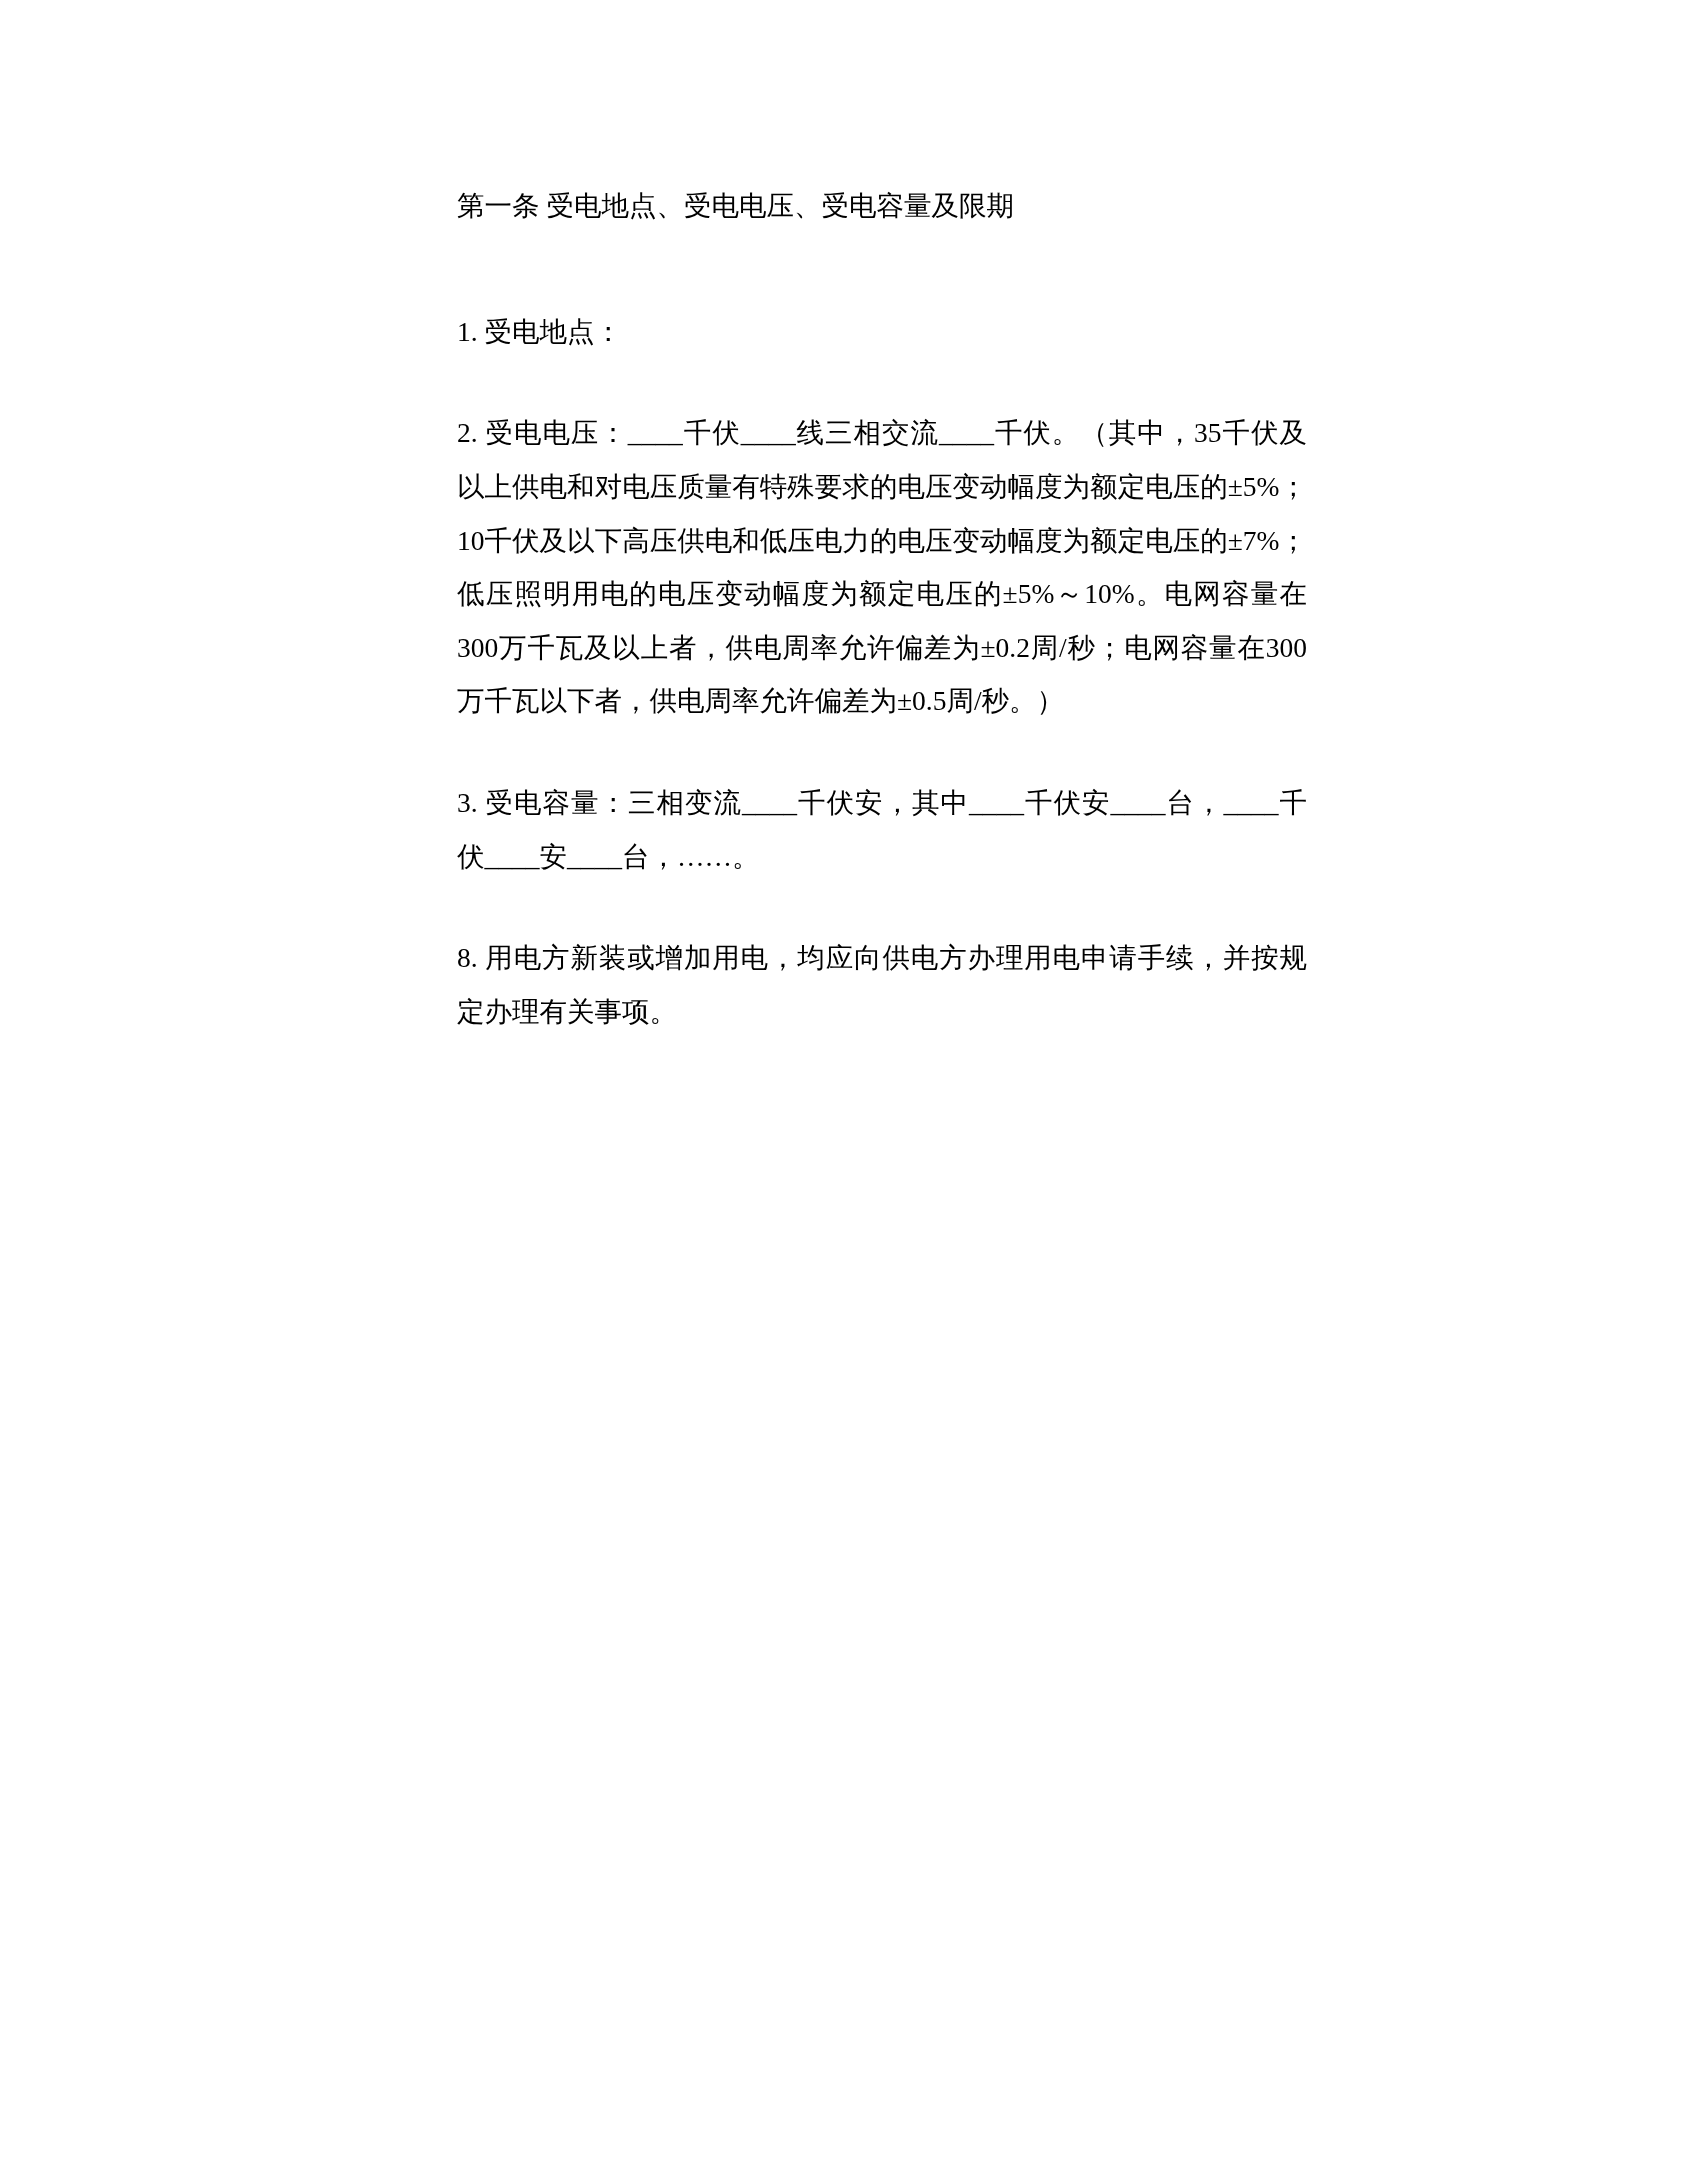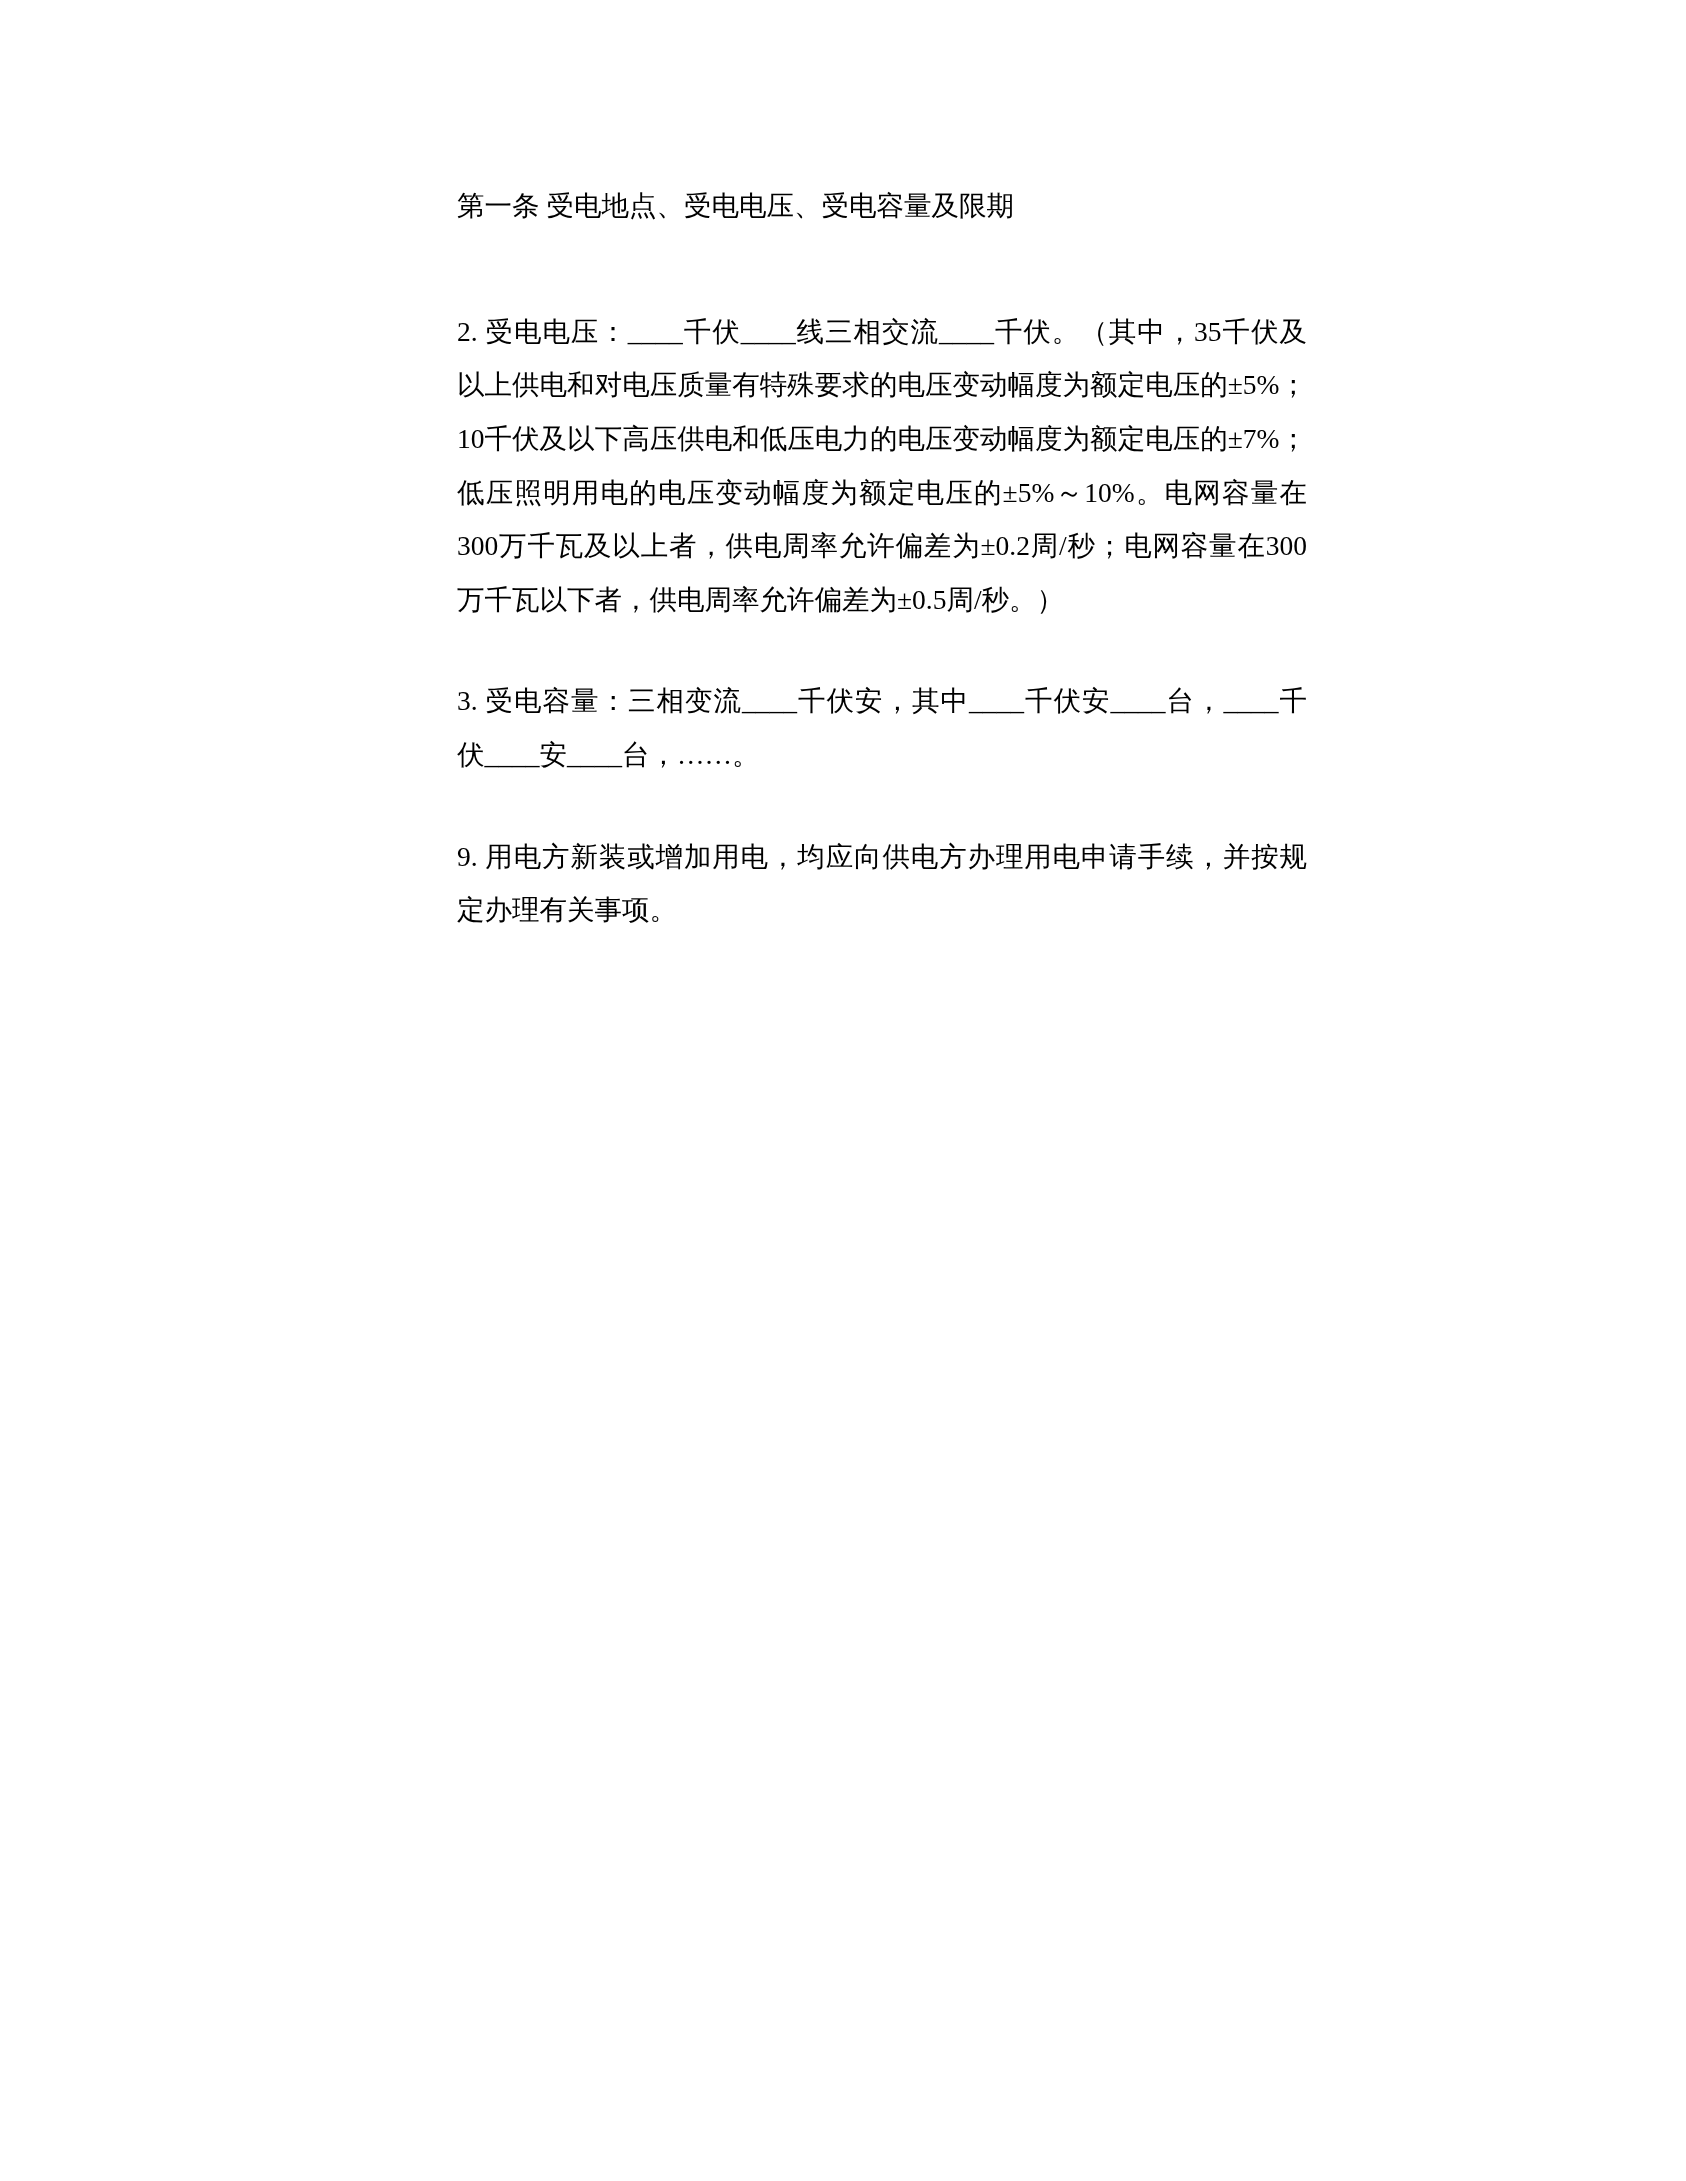--- a/index.html
+++ b/index.html
@@ -34,24 +34,25 @@
   }
 </style>
 </head>
 <body>
 
 <div class="page">
   <div class="doc-body">
 
     <p class="para heading">第一条 受电地点、受电电压、受电容量及限期</p>
 
+    <p class="para">1. 受电地点：</p>
 
     <p class="para">2. 受电电压：____千伏____线三相交流____千伏。（其中，35千伏及以上供电和对电压质量有特殊要求的电压变动幅度为额定电压的±5%；10千伏及以下高压供电和低压电力的电压变动幅度为额定电压的±7%；低压照明用电的电压变动幅度为额定电压的±5%～10%。电网容量在300万千瓦及以上者，供电周率允许偏差为±0.2周/秒；电网容量在300万千瓦以下者，供电周率允许偏差为±0.5周/秒。）</p>
 
     <p class="para">3. 受电容量：三相变流____千伏安，其中____千伏安____台，____千伏____安____台，……。</p>
 
 
 
-    <p class="para">9. 用电方新装或增加用电，均应向供电方办理用电申请手续，并按规定办理有关事项。</p>
+    <p class="para">8. 用电方新装或增加用电，均应向供电方办理用电申请手续，并按规定办理有关事项。</p>
 
   </div>
 </div>
 
 
 </body></html>

